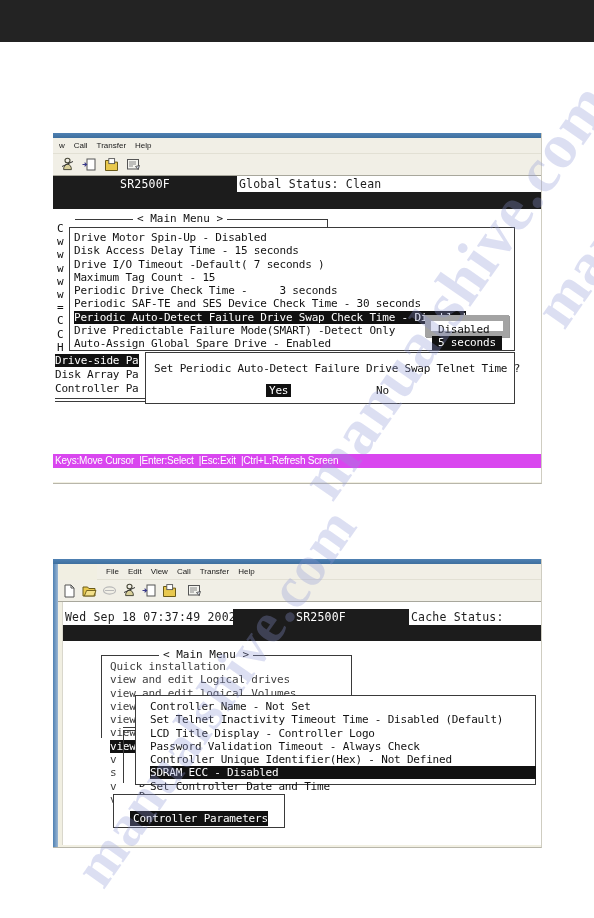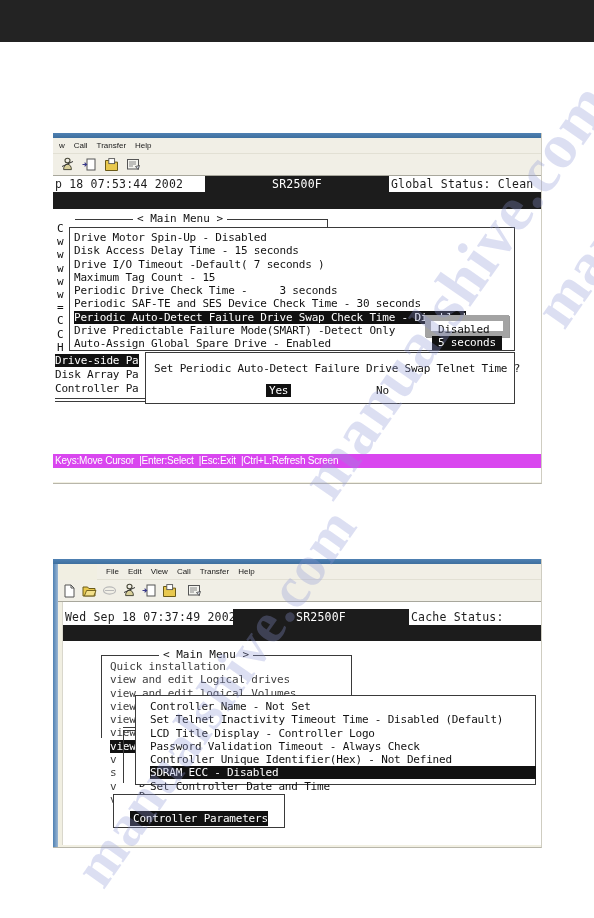--- a/index.html
+++ b/index.html
@@ -167,21 +167,20 @@
           <rect x="1.5" y="2.5" width="11" height="9.5" fill="#f4f4ef" stroke="#555" stroke-width="1"></rect>
           <path d="M3 5 h7 M3 7 h7 M3 9 h4" stroke="#7a7a7a" stroke-width=".9"></path>
           <path d="M9.5 9.5 l4 -1 l-1.4 4 z" fill="#d8dce8" stroke="#444" stroke-width=".8"></path>
         </svg>
       </span>
     </div>
 
     <div class="term" style="height:306px;">
 
       <div class="term-bar" style="height:16px; line-height:16px; font-size:11.5px;">
-        <span class="seg inv" style="width:148px;">p 18 07:53:44 2002</span>
         <span class="seg" style="width:180px; text-align:center;">SR2500F</span>
         <span class="seg inv" style="flex:1;">Global Status: Clean</span>
       </div>
       <div class="term-blank" style="height:17px;"></div>
 
       <div class="term-body" style="height:273px;">
 
         <div class="rule" style="left:10px; top:88px; width:0px;"></div>
 
         <div style="position:absolute; left:22px; top:10px; width:252px; height:1px; background:#3a3a3a;"></div>

